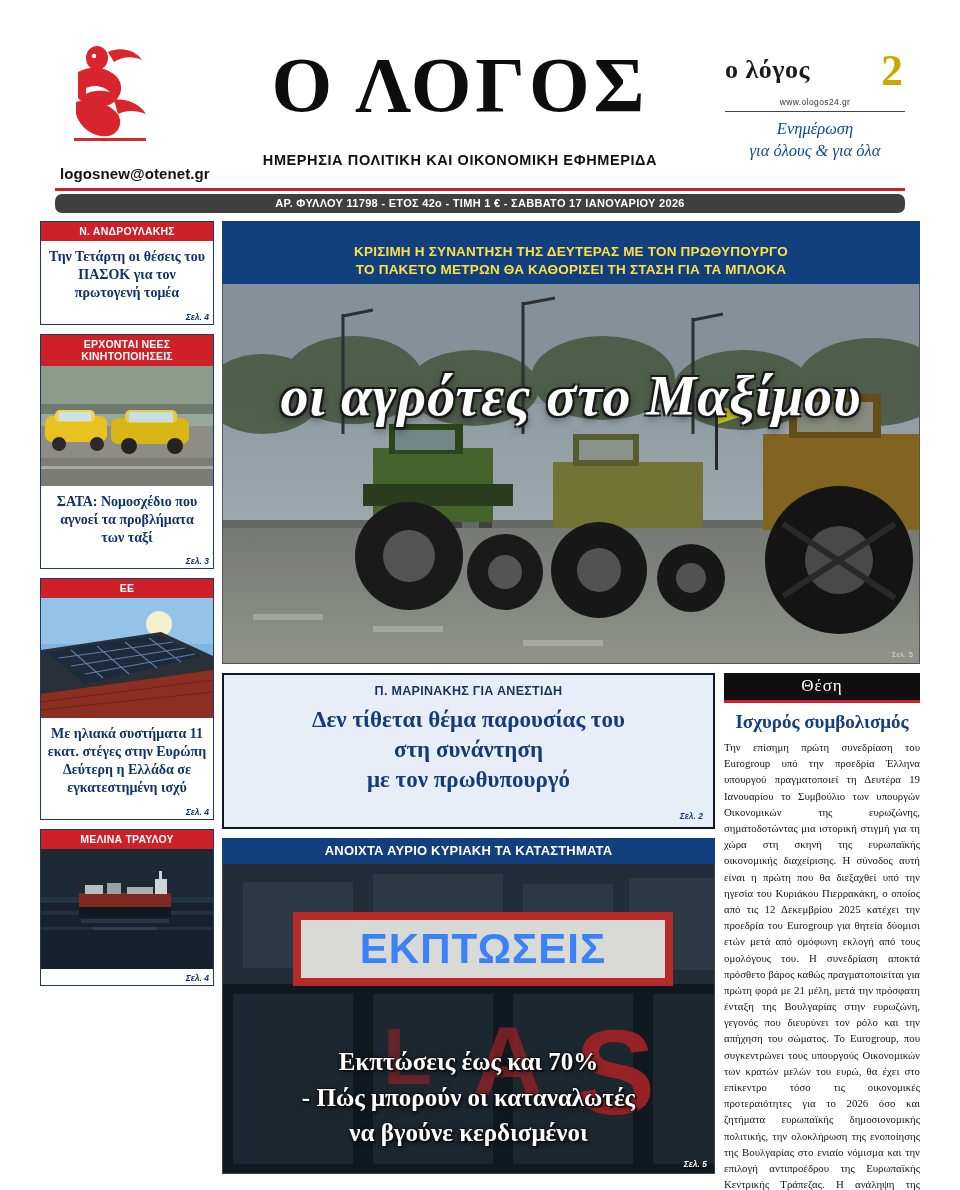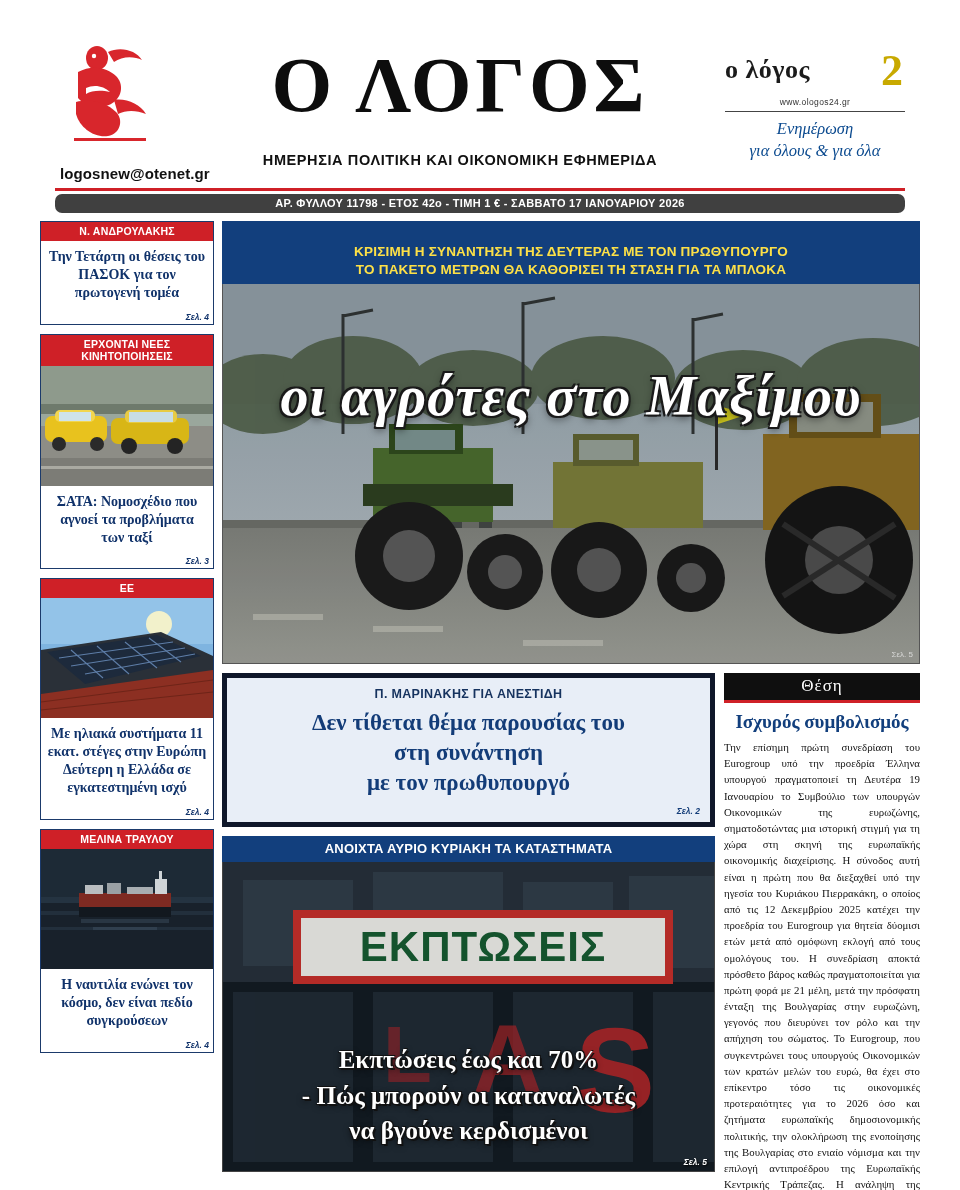--- a/index.html
+++ b/index.html
@@ -227,21 +227,21 @@
   
   .lower {
     display: flex;
     gap: 9px;
     margin-top: 9px;
   }
   .lower-left { flex: 1 1 auto; }
   .lower-right { width: 196px; flex: 0 0 196px; }
 
   .mbox {
-    border: 5px solid #0f172a;
+    border: 2px solid #0f172a;
     background: #e8eef7;
     padding: 9px 10px 6px 10px;
     text-align: center;
   }
   .mbox .mk {
     font-size: 12.5px;
     font-weight: bold;
     color: #16335f;
     letter-spacing: 0.3px;
     margin-bottom: 7px;
@@ -252,21 +252,21 @@
     font-size: 23px;
     line-height: 1.3;
     color: #133c78;
   }
   .mbox .mp {
     font-size: 8.5px;
     font-weight: bold;
     font-style: italic;
     color: #133c78;
     text-align: right;
-    margin-top: 8px;
+    margin-top: 16px;
   }
 
   .salesbar {
     margin-top: 9px;
     background: #123f7d;
     color: #fff;
     text-align: center;
     font-size: 13px;
     font-weight: bold;
     padding: 5px 4px 6px 4px;
@@ -463,23 +463,20 @@
             <rect x="66" y="34" width="14" height="11" fill="#9aa0a4"></rect>
             <rect x="86" y="38" width="26" height="7" fill="#a8aeb2"></rect>
             <rect x="114" y="30" width="12" height="15" fill="#cfd4d7"></rect>
             <rect x="118" y="22" width="3" height="9" fill="#cfd4d7"></rect>
           </g>
           <g opacity=".35" fill="#4a5f72">
             <rect x="40" y="70" width="88" height="4"></rect>
             <rect x="52" y="78" width="64" height="3"></rect>
           </g>
         </svg>
-        <div class="lbox-body">
-          <div class="lbox-title">Η ναυτιλία ενώνει τον κόσμο, δεν είναι πεδίο συγκρούσεων</div>
-        </div>
         <div class="lbox-page">Σελ. 4</div>
       </div>
 
     </div>
 
     <div class="col-main">
 
       <div class="kicker">
         <div>ΚΡΙΣΙΜΗ Η ΣΥΝΑΝΤΗΣΗ ΤΗΣ ΔΕΥΤΕΡΑΣ ΜΕ ΤΟΝ ΠΡΩΘΥΠΟΥΡΓΟ</div>
         <div>ΤΟ ΠΑΚΕΤΟ ΜΕΤΡΩΝ ΘΑ ΚΑΘΟΡΙΣΕΙ ΤΗ ΣΤΑΣΗ ΓΙΑ ΤΑ ΜΠΛΟΚΑ</div>
@@ -615,21 +612,21 @@
                 <text x="250" y="230" font-size="96" opacity=".75">A</text>
                 <text x="160" y="220" font-size="80" opacity=".6">L</text>
               </g>
 
               <g>
                 <rect x="74" y="52" width="372" height="66" fill="#f2f2ee" stroke="#c9302c" stroke-width="8"></rect>
               </g>
               <rect width="512" height="310" fill="#000" opacity=".1"></rect>
             </svg>
             <div style="position:absolute;left:74px;top:54px;width:372px;height:62px;display:flex;align-items:center;justify-content:center;">
-              <span style="font-family:'Liberation Sans',sans-serif;font-weight:bold;font-size:42px;color:#14532d;letter-spacing:1px;">ΕΚΠΤΩΣΕΙΣ</span>
+              <span style="font-family:'Liberation Sans',sans-serif;font-weight:bold;font-size:42px;color:#3b82f6;letter-spacing:1px;">ΕΚΠΤΩΣΕΙΣ</span>
             </div>
             <div class="sales-text">
               <div>Εκπτώσεις έως και 70%</div>
               <div>- Πώς μπορούν οι καταναλωτές</div>
               <div>να βγούνε κερδισμένοι</div>
             </div>
             <div class="sales-page">Σελ. 5</div>
           </div>
         </div>
 

